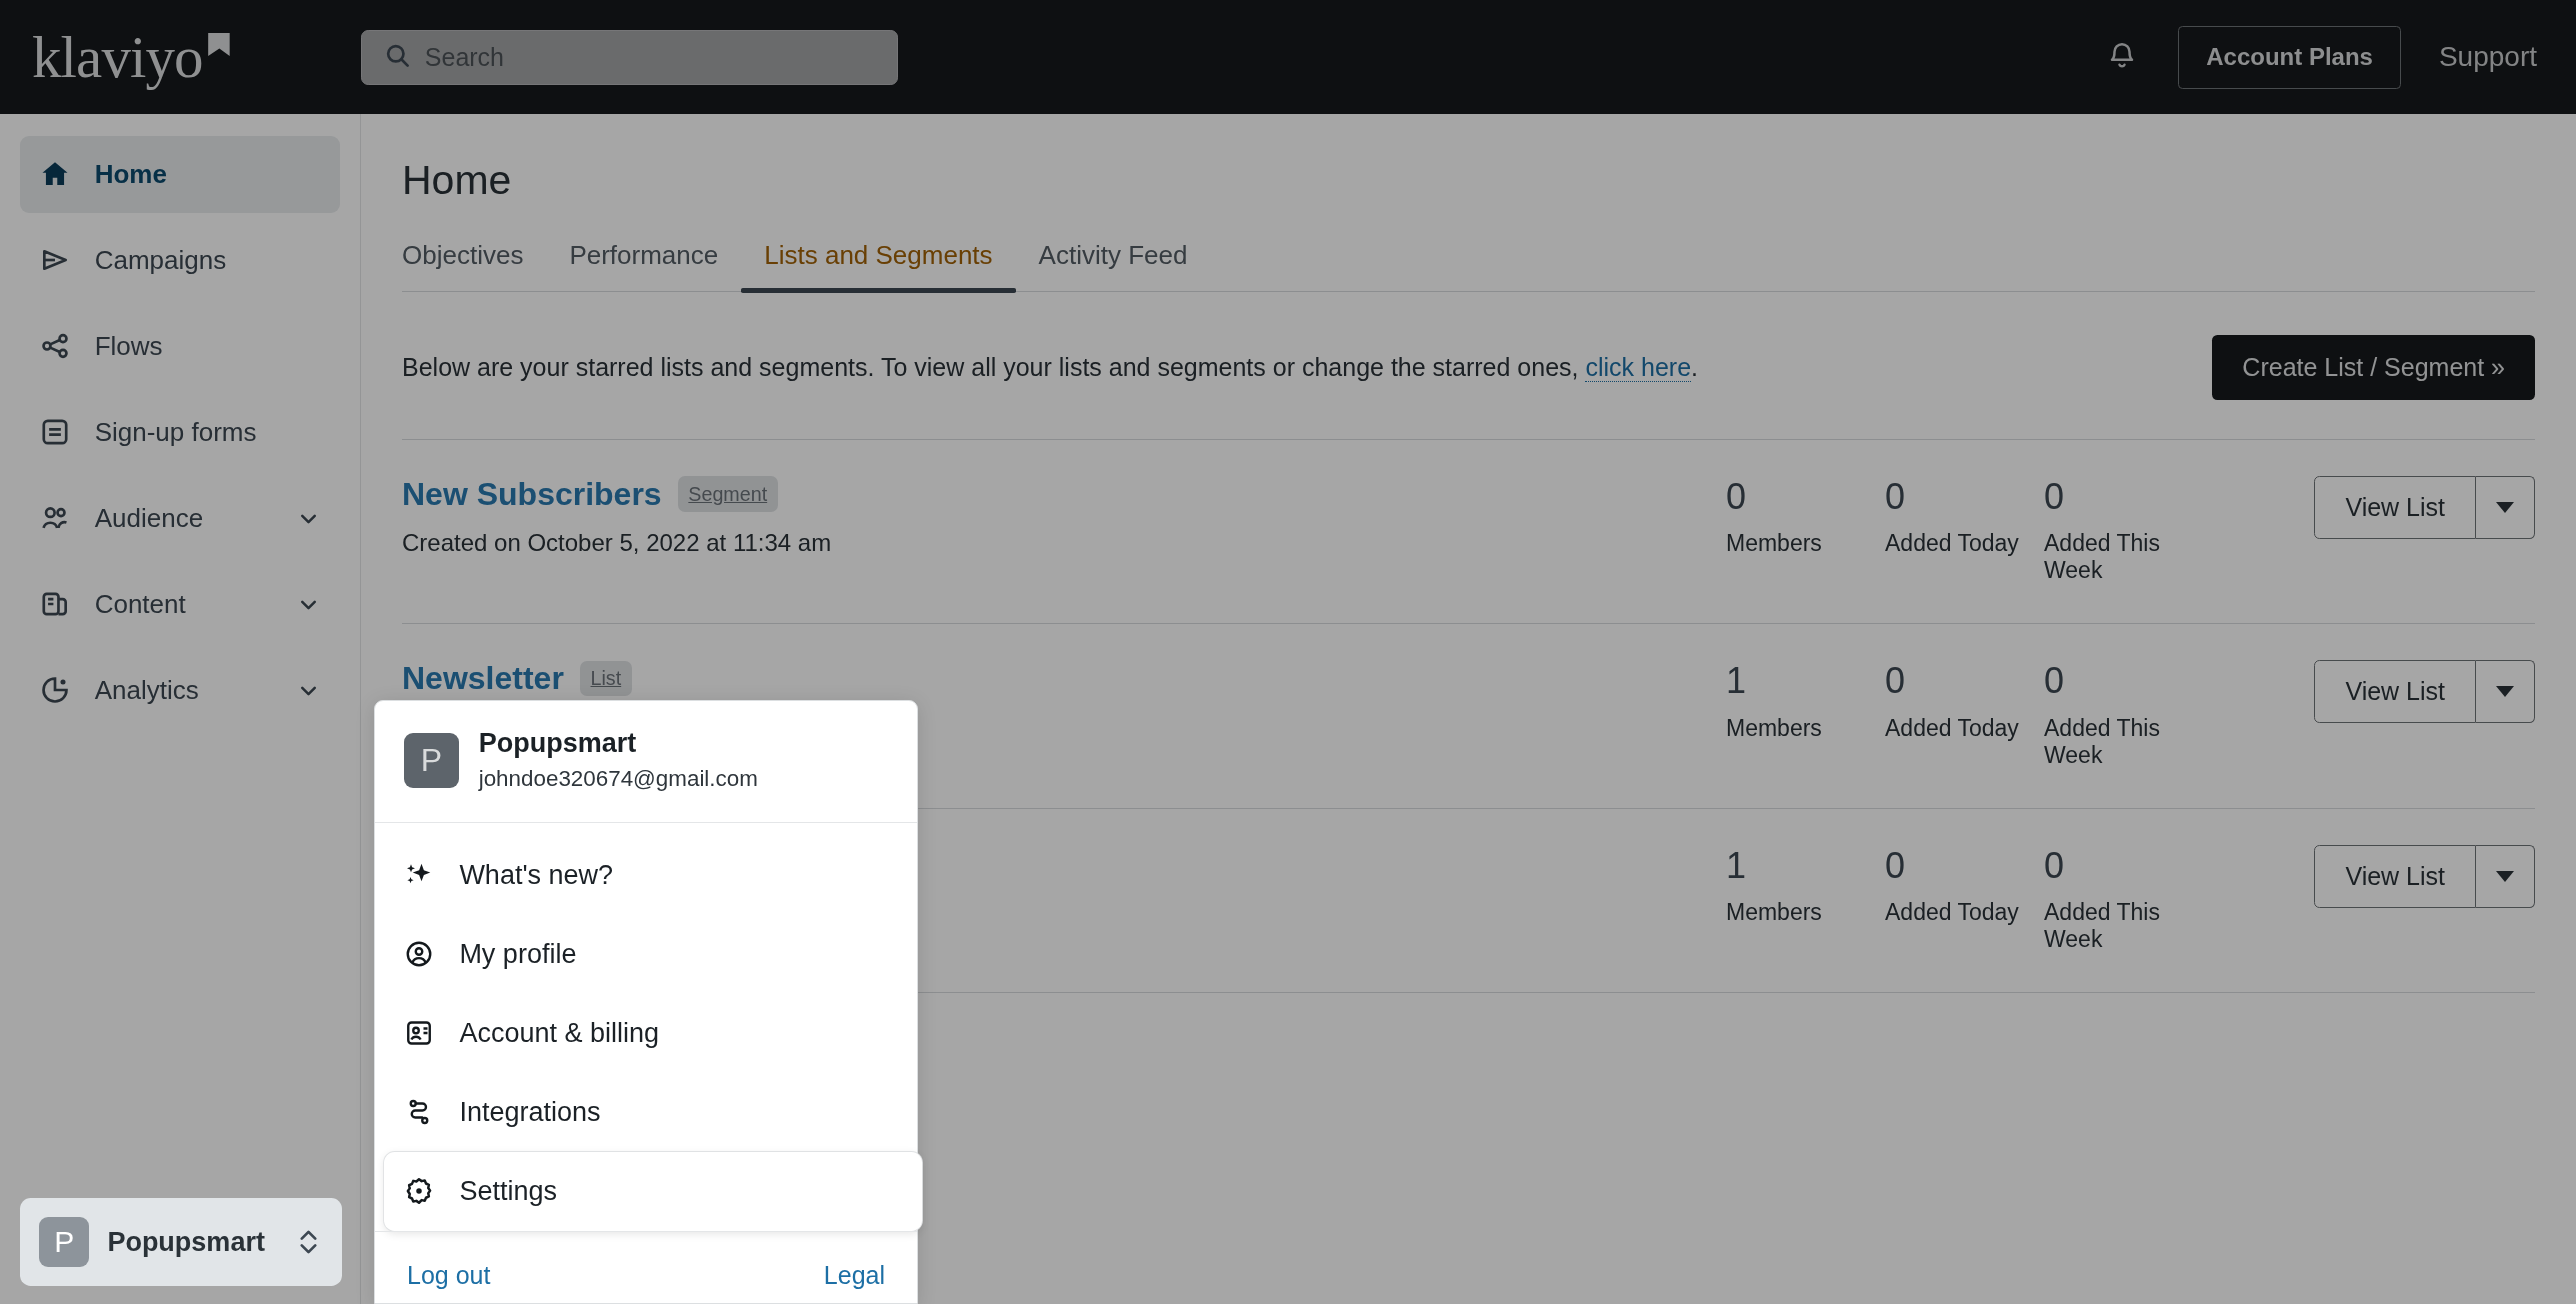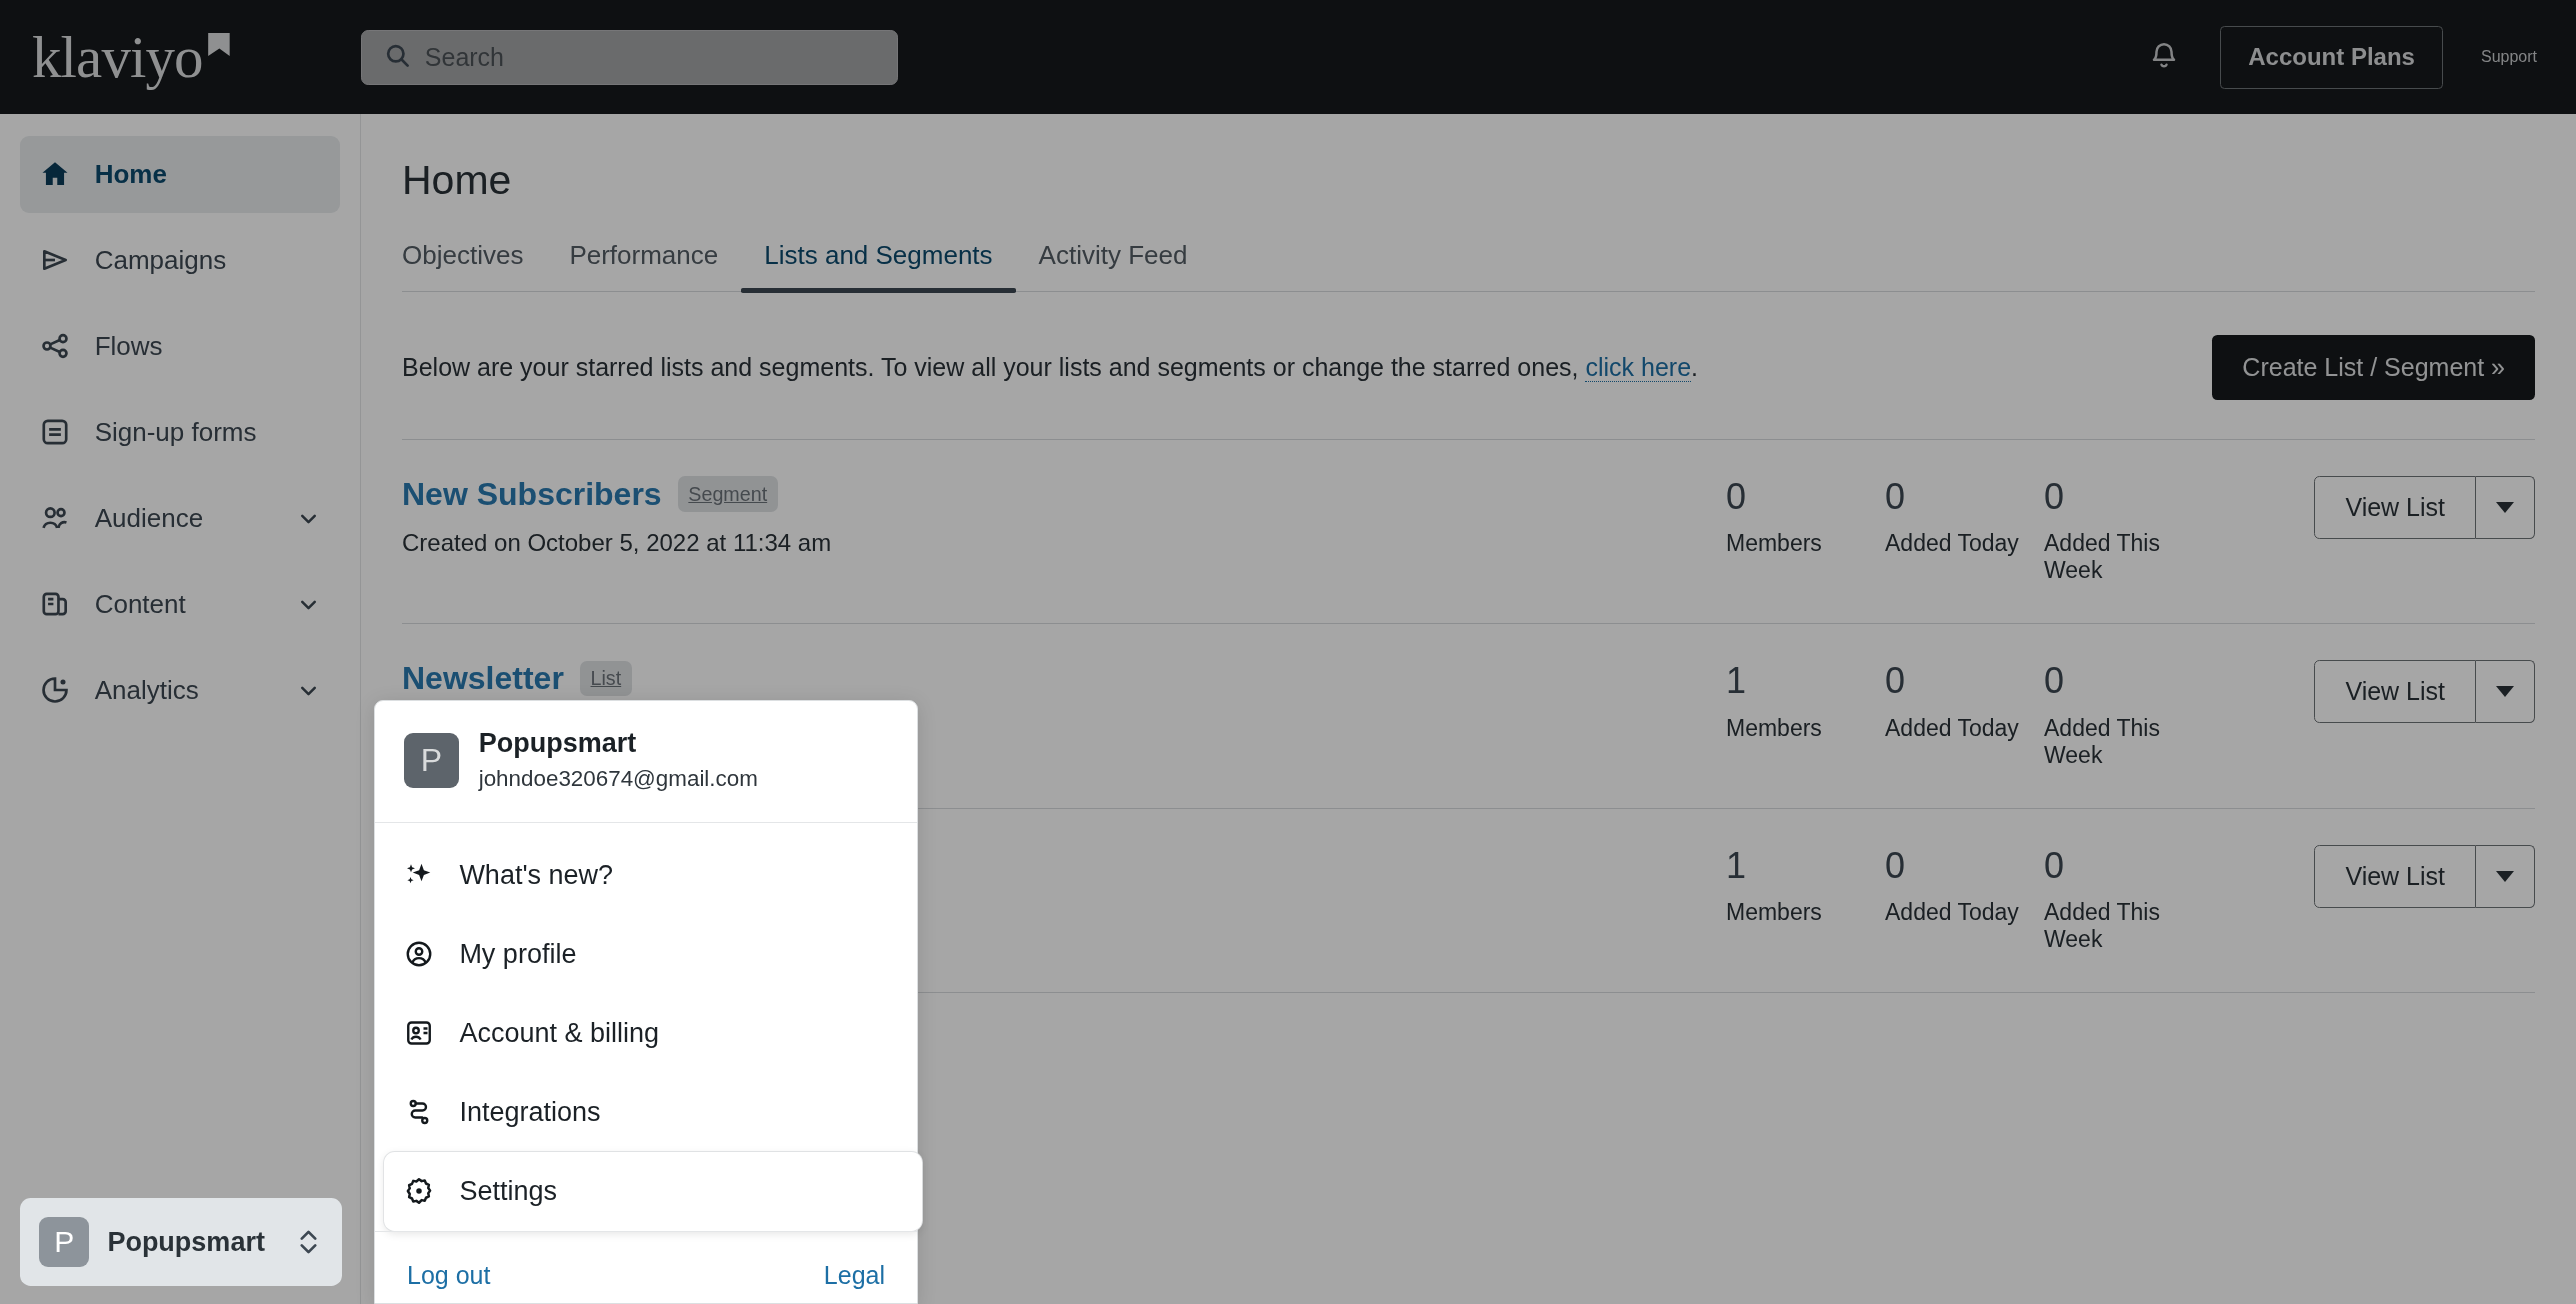--- a/index.html
+++ b/index.html
@@ -63,21 +63,21 @@
   .account-plans-btn {
     margin-left: 21.5px;
     height: 63px; padding: 0 27px;
     border: 0.9px solid #6e7377; border-radius: 4.5px;
     color: #d9dbdc; font-size: 24px; font-weight: bold;
     display: flex; align-items: center; cursor: pointer;
     background: transparent;
   }
   .support-link {
     margin-left: 38px;
-    color: #c9cbcd; font-size: 16px; cursor: pointer;
+    color: #c9cbcd; font-size: 28px; cursor: pointer;
   }
 
   
   .sidebar {
     position: absolute; top: 114px; left: 0;
     width: 361px; height: 1190px;
     background: #ffffff;
     border-right: 0.9px solid #e3e5e6;
     z-index: 2;
   }
@@ -126,21 +126,21 @@
   }
   .tabs {
     display: flex; gap: 0; margin-top: 36px;
     border-bottom: 0.9px solid #d8dbdd;
   }
   .tab {
     font-size: 26px; color: #535c64; cursor: pointer;
     padding: 0 23px 19.7px 23px; position: relative;
   }
   .tab:first-child { padding-left: 0; }
-  .tab.active { color: #0c4a6e; }
+  .tab.active { color: #a16207; }
   .tab.active::after {
     content: ""; position: absolute;
     left: 0; right: 0; bottom: -2.7px; height: 5.4px;
     background: #3d4852; border-radius: 1.8px;
   }
   .tab:first-child.active::after { left: 0; right: 23px; }
 
   .banner-row {
     display: flex; align-items: center;
     padding: 43px 0 39px 0;

